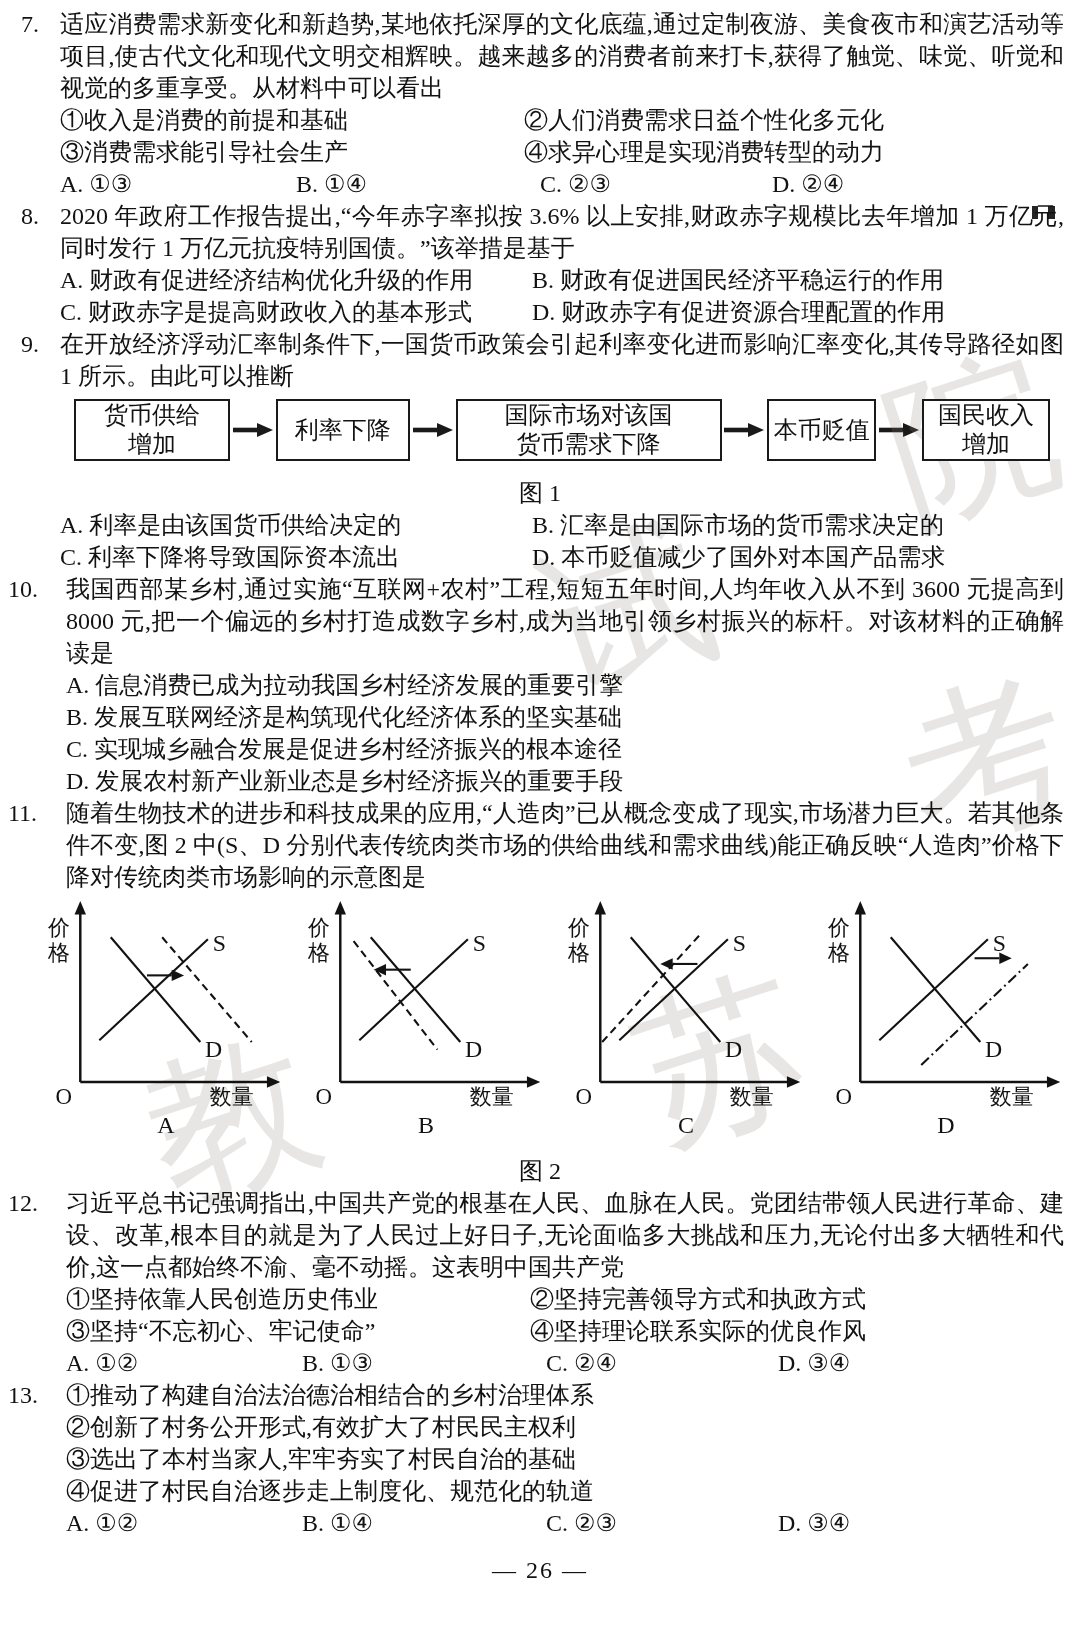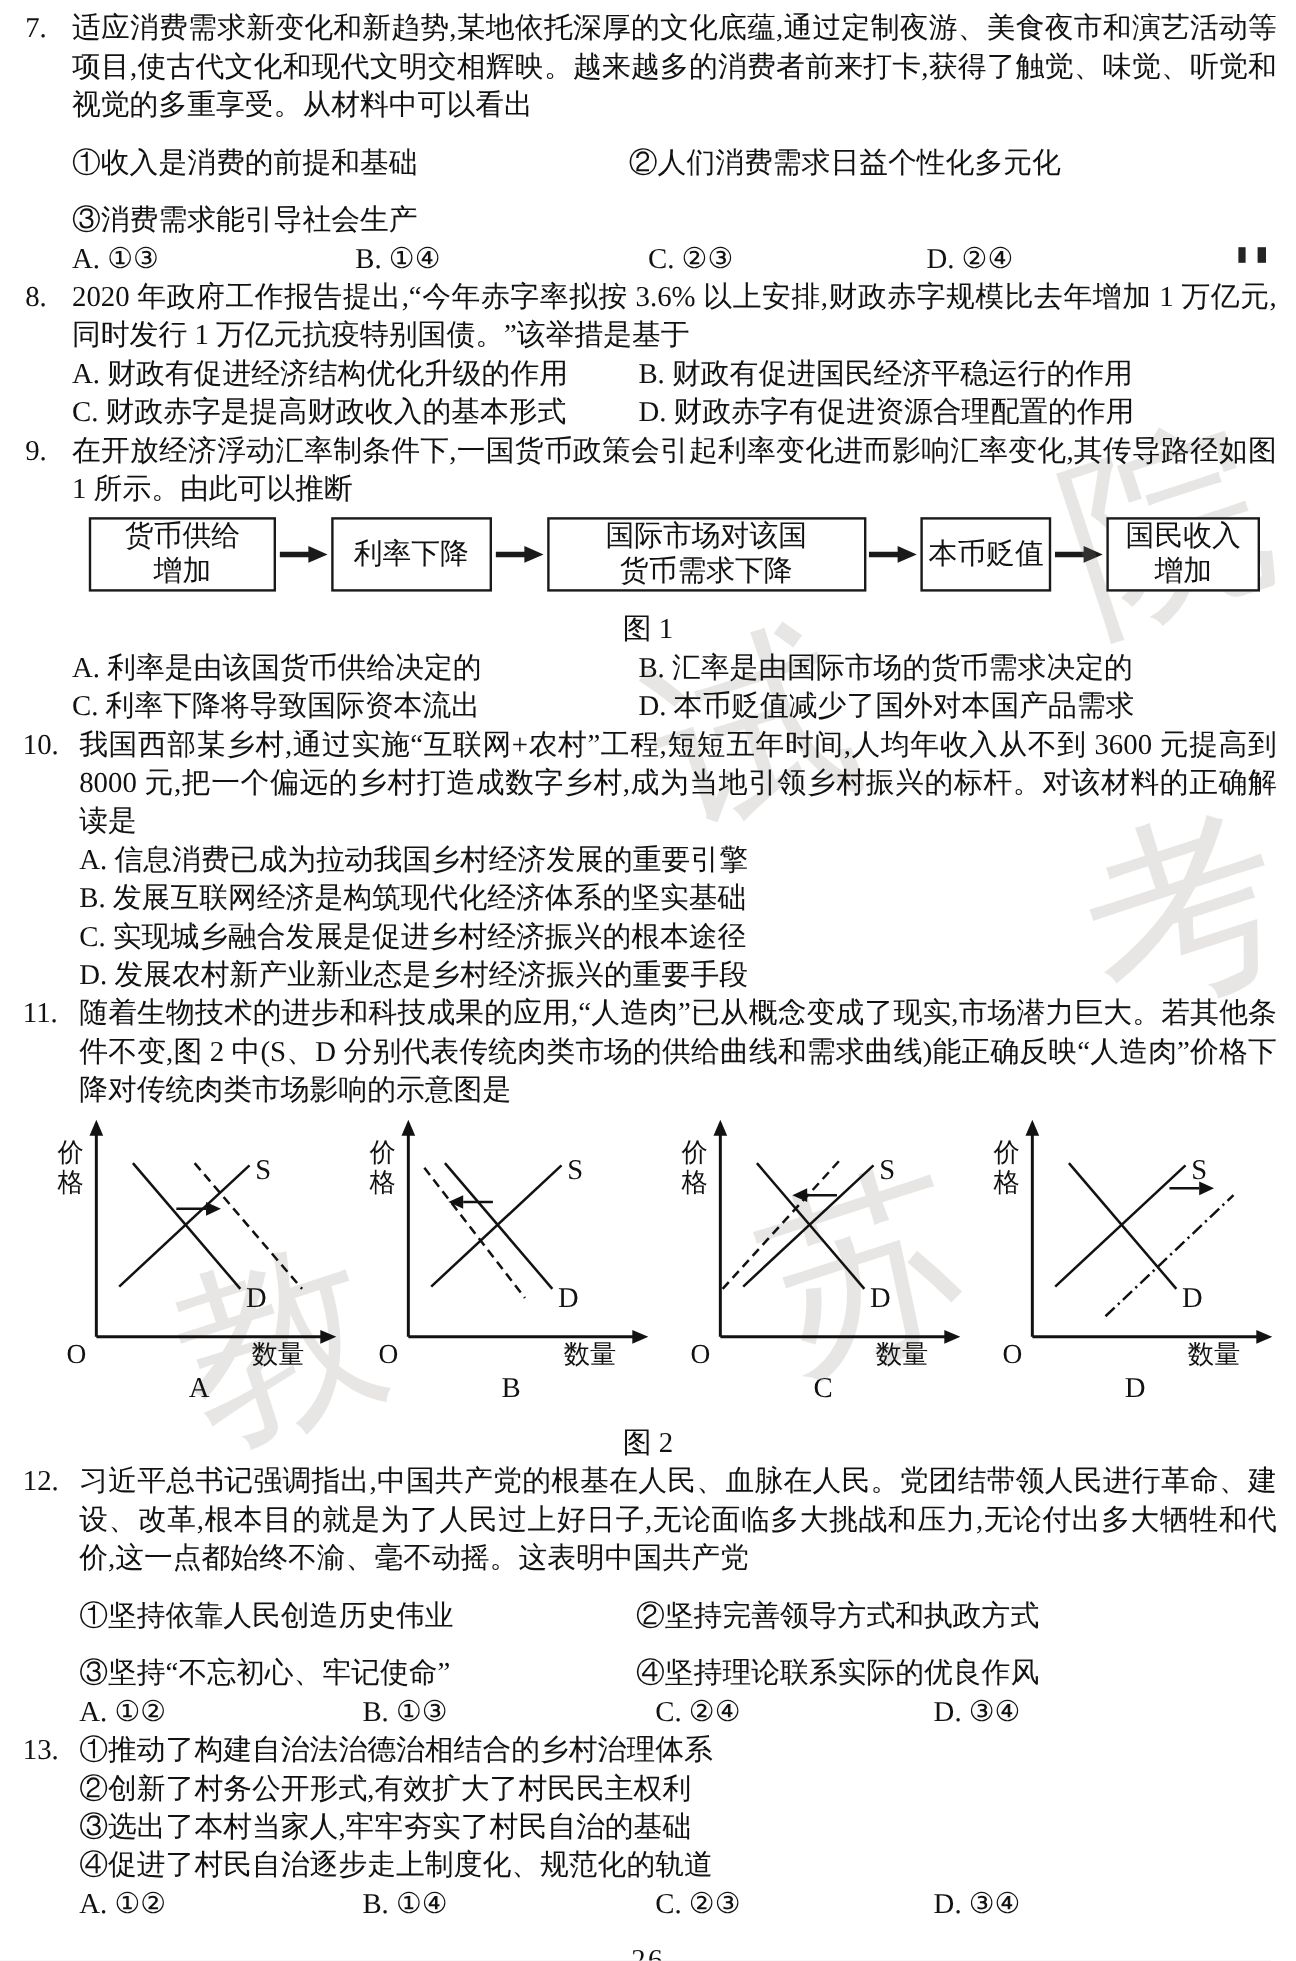--- a/index.html
+++ b/index.html
@@ -4,23 +4,23 @@
 <style>
   html,body{margin:0;padding:0;background:#e9e9e9;}
   .page{position:relative;width:1080px;height:1634px;background:#ffffff;overflow:hidden;
         font-family:"Liberation Serif","DejaVu Serif",serif;color:#121212;box-sizing:border-box;
         padding-top:8px;}
   
   .q{position:relative;padding-left:60px;padding-right:16px;font-size:24px;line-height:32px;
      text-align:justify;}
   .q.dd{padding-left:66px;}
   .qnum{position:absolute;left:21px;top:0;}
-  .dd .qnum{left:19px;}
+  .dd .qnum{left:8px;}
   .qtext{display:block;}
-  .row2{display:grid;grid-template-columns:464px 1fr;margin-top:16px;}
+  .row2{display:grid;grid-template-columns:464px 1fr;}
   .row2b{display:grid;grid-template-columns:472px 1fr;}
   .row4{display:grid;grid-template-columns:236px 244px 232px 1fr;}
   .opt{display:block;text-align:left;}
   
   .fig1{display:flex;align-items:center;margin:7px 30px 2px 74px;}
   .fbox{border:2px solid #1a1a1a;min-height:62px;display:flex;align-items:center;justify-content:center;
         text-align:center;white-space:pre-line;box-sizing:border-box;font-size:24px;line-height:29px;
         flex:none;background:#fff;position:relative;z-index:1;}
   .n0{width:156px}.n1{width:134px}.n2{width:266px}.n3{width:109px}.n4{width:128px}
   .farrow{flex:1 1 auto;display:flex;justify-content:center;align-items:center;}
@@ -70,20 +70,21 @@
 
   <section class="q">
     <span class="qnum">7.</span>
     <div class="qtext">适应消费需求新变化和新趋势,某地依托深厚的文化底蕴,通过定制夜游、美食夜市和演艺活动等项目,使古代文化和现代文明交相辉映。越来越多的消费者前来打卡,获得了触觉、味觉、听觉和视觉的多重享受。从材料中可以看出</div>
     <div class="row2">
       <span class="opt">①收入是消费的前提和基础</span>
       <span class="opt">②人们消费需求日益个性化多元化</span>
     </div>
     <div class="row2">
       <span class="opt">③消费需求能引导社会生产</span>
+      <span class="opt">④求异心理是实现消费转型的动力</span>
     </div>
     <div class="row4">
       <span class="opt">A. ①③</span>
       <span class="opt">B. ①④</span>
       <span class="opt">C. ②③</span>
       <span class="opt">D. ②④</span>
     </div>
   </section>
 
   <section class="q">

